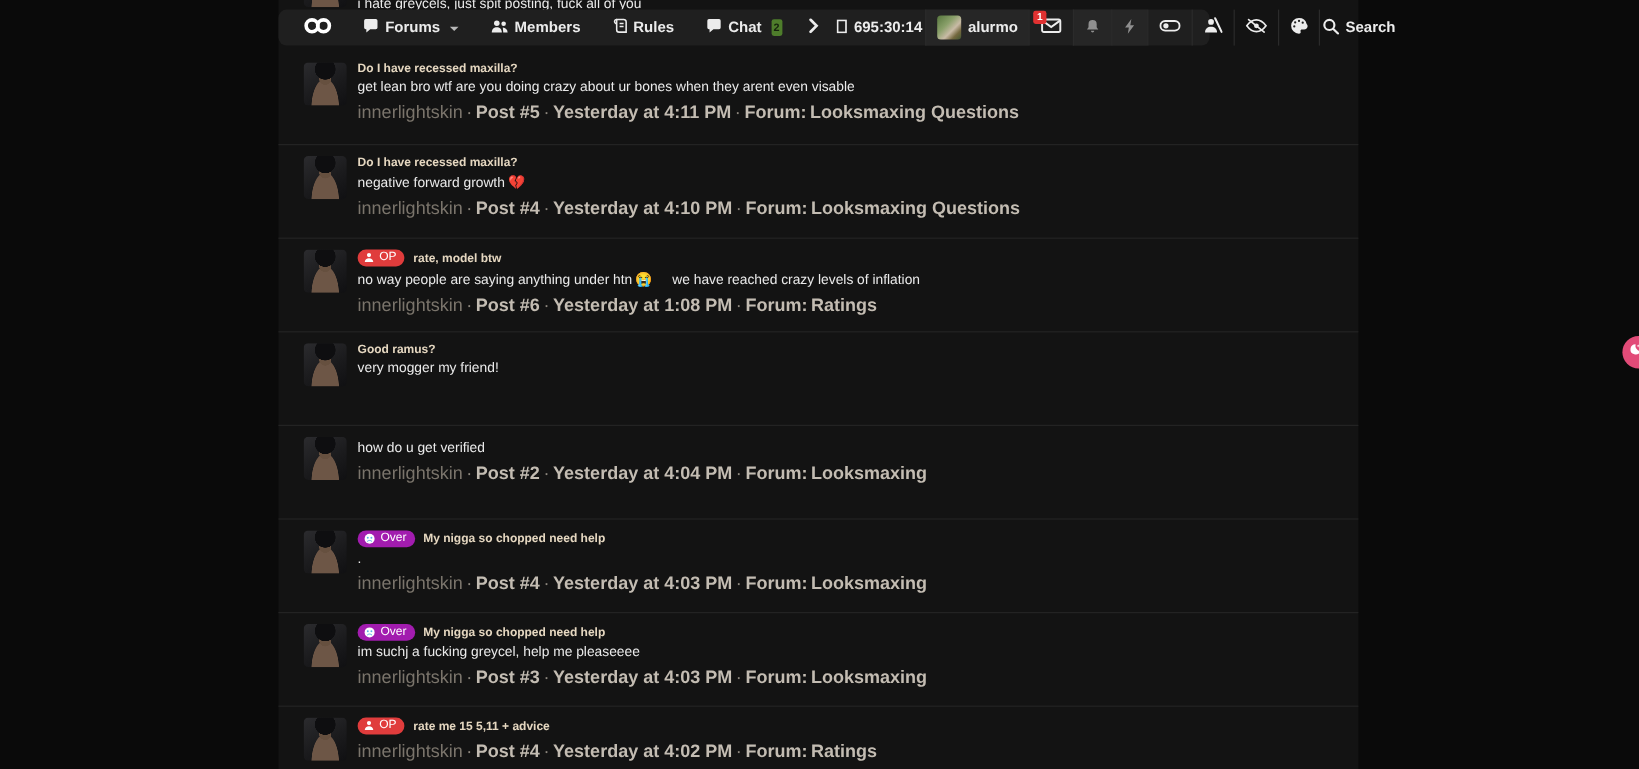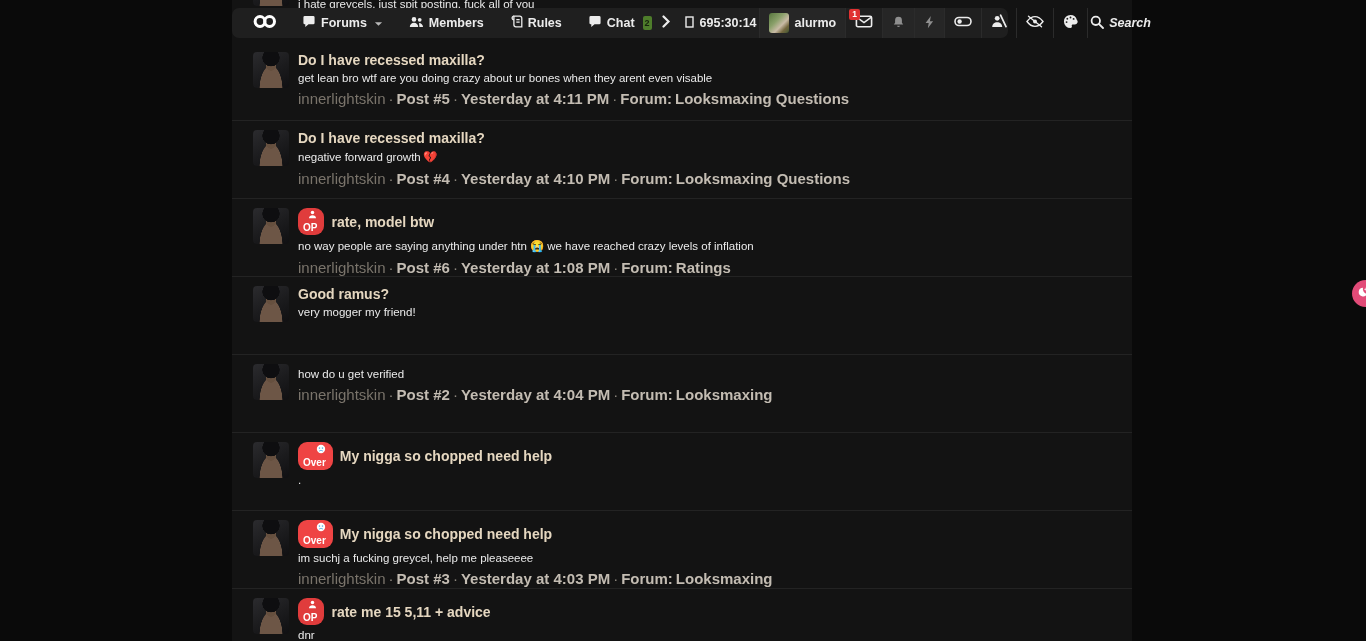--- a/index.html
+++ b/index.html
@@ -29,38 +29,38 @@
     border-left:1px solid #2b2b2b; cursor:pointer; }
   .nav-cell.lite { background:#262626; }
   .nav-cell.last { border-right:1px solid #2b2b2b; }
   .dim { color:#8f8f8f; }
   .nav-avatar { width:20px; height:20px; border-radius:3px;
     background:linear-gradient(135deg,#56763d 0%,#8aa06a 38%,#c9bba6 62%,#74683f 80%,#3f5530 100%); }
   .mail-wrap { position:relative; }
   .mail-badge { position:absolute; top:-6px; left:-6px; background:#e03131; color:#fff;
     font-size:8.5px; font-weight:700; padding:0 3px; height:11px; line-height:11px;
     border-radius:2px; }
-  .search { margin:0 0 0 2px; padding-right:16px;font-style:italic; }
+  .search { margin:0 0 0 2px; padding-right:16px; }
 
   
   .rows { position:absolute; top:38px; left:0; width:100%; padding-top:5px; }
   .row { position:relative; height:78px; border-bottom:1px solid #232323; padding:9px 16px 0 66px; }
   .avatar { width:36px; height:36px; border-radius:4px; overflow:hidden;
     background:
       radial-gradient(circle at 50% 16%, #0e0e10 0 24%, transparent 25%),
       radial-gradient(circle at 50% 38%, #66503f 0 17%, transparent 18%),
       radial-gradient(ellipse at 50% 105%, #6d5646 0 44%, transparent 46%),
       linear-gradient(150deg, #2b2b2e 0%, #1b1b1d 55%, #101012 100%); }
   .row .avatar { position:absolute; left:21px; top:9px; cursor:pointer; }
   .title-line { display:flex; align-items:center; gap:7px; }
-  .title { color:#e5d7c0; font-size:14px; font-weight:700; text-decoration:none; cursor:pointer; }
-  .badge { display:inline-flex; align-items:flex-end; gap:4px; color:#fff; font-size:10px;
-    font-weight:700; padding:2px 7px 2px 5px; border-radius:9px; line-height:1;flex-direction:column; }
+  .title { color:#e5d7c0; font-size:10px; font-weight:700; text-decoration:none; cursor:pointer; }
+  .badge { display:inline-flex; align-items:flex-start; gap:4px; color:#fff; font-size:10px;
+    font-weight:400; padding:2px 7px 2px 5px; border-radius:9px; line-height:1; }
   .badge[data-badge="op"] { background:#e03c3c; }
-  .badge[data-badge="over"] { background:#ef4444; }
+  .badge[data-badge="over"] { background:#a21caf; }
   .badge .ico { display:none; }
   .badge[data-badge="op"] .ico-person { display:block; }
   .badge[data-badge="over"] .ico-face { display:block; }
   .snippet { margin-top:4px; color:#eaeaea; font-size:11.5px; }
   .meta { margin-top:6px; font-size:15px; color:#c3bcb2; font-weight:600; }
   .m-user { color:#7a746b; font-weight:400; cursor:pointer; }
   .m-sep { margin:0 3px; color:#8d877e; font-weight:400; }
   .m-forum { margin-left:3px; cursor:pointer; }
 
   
@@ -118,21 +118,21 @@
       <span>
         <svg width="13" height="13" viewBox="0 0 14 14" fill="none" stroke="currentColor" stroke-width="1.4">
             <path d="M4.2 1.3h6.3a2.2 2.2 0 0 1 2.2 2.2v9.2H6.4a2.2 2.2 0 0 1-2.2-2.2z"></path>
             <path d="M4.2 1.3a1.9 1.9 0 0 0-1.9 1.9 1.9 1.9 0 0 0 1.9 1.9"></path>
             <path d="M6.8 5h3.6M6.8 7.6h3.6"></path>
           </svg>
       </span>
       <span>Rules</span>
     </div>
 
-    <div class="nav-item" style="margin-right:10px">
+    <div class="nav-item" style="margin-right:22px">
       <span>
         <svg width="14" height="13" viewBox="0 0 15 14">
             <path d="M1.5 2.5A1.5 1.5 0 0 1 3 1h9a1.5 1.5 0 0 1 1.5 1.5v6A1.5 1.5 0 0 1 12 10H7l-3.5 3v-3H3a1.5 1.5 0 0 1-1.5-1.5z" fill="currentColor"></path>
           </svg>
       </span>
       <span>Chat</span>
       <span class="chat-badge">2</span>
     </div>
 
     <div class="nav-item nav-expand">
@@ -265,21 +265,21 @@
       <span class="badge" data-badge="op">
         <svg class="ico ico-person" width="9" height="9" viewBox="0 0 12 12">
               <circle cx="6" cy="3.4" r="2.3" fill="#fff"></circle>
               <path d="M1.3 11c0-2.6 2.1-4.1 4.7-4.1s4.7 1.5 4.7 4.1z" fill="#fff"></path>
             </svg>
 
         <span>OP</span>
       </span>
       <a class="title">rate, model btw</a>
     </div>
-    <div class="snippet"><span>no way people are saying anything under htn</span><span class="emoji" style="margin-left:3px">😭</span><span style="margin-left:3px">we have reached crazy levels of inflation</span></div>
+    <div class="snippet"><span>no way people are saying anything under htn</span><span class="emoji" style="margin-left:3px">😭</span><span style="margin-left:16px">we have reached crazy levels of inflation</span></div>
     <div class="meta">
       <span class="m-user">innerlightskin</span><span class="m-sep">·</span><span>Post #6</span><span class="m-sep">·</span><span>Yesterday at 1:08 PM</span><span class="m-sep">·</span><span>Forum:</span><span class="m-forum">Ratings</span>
     </div>
   </div>
       <div class="row">
     <div class="avatar"></div>
     <div class="title-line">
 
       <a class="title">Good ramus?</a>
     </div>
@@ -301,20 +301,23 @@
               <circle cx="6" cy="6" r="5" fill="#fff"></circle>
               <circle cx="4.2" cy="4.9" r=".95" fill="#58b2e9"></circle>
               <circle cx="7.8" cy="4.9" r=".95" fill="#58b2e9"></circle>
               <path d="M3.9 8.4c1.3-1.1 2.9-1.1 4.2 0" stroke="#58b2e9" stroke-width="1" fill="none" stroke-linecap="round"></path>
             </svg>
         <span>Over</span>
       </span>
       <a class="title">My nigga so chopped need help</a>
     </div>
     <div class="snippet"><span>.</span></div>
+    <div class="meta">
+      <span class="m-user">innerlightskin</span><span class="m-sep">·</span><span>Post #4</span><span class="m-sep">·</span><span>Yesterday at 4:03 PM</span><span class="m-sep">·</span><span>Forum:</span><span class="m-forum">Looksmaxing</span>
+    </div>
   </div>
       <div class="row">
     <div class="avatar"></div>
     <div class="title-line">
       <span class="badge" data-badge="over">
 
         <svg class="ico ico-face" width="10" height="10" viewBox="0 0 12 12">
               <circle cx="6" cy="6" r="5" fill="#fff"></circle>
               <circle cx="4.2" cy="4.9" r=".95" fill="#58b2e9"></circle>
               <circle cx="7.8" cy="4.9" r=".95" fill="#58b2e9"></circle>
@@ -335,21 +338,20 @@
       <span class="badge" data-badge="op">
         <svg class="ico ico-person" width="9" height="9" viewBox="0 0 12 12">
               <circle cx="6" cy="3.4" r="2.3" fill="#fff"></circle>
               <path d="M1.3 11c0-2.6 2.1-4.1 4.7-4.1s4.7 1.5 4.7 4.1z" fill="#fff"></path>
             </svg>
 
         <span>OP</span>
       </span>
       <a class="title">rate me 15 5,11 + advice</a>
     </div>
-    <div class="snippet"><span>dnr</span></div>
     <div class="meta">
       <span class="m-user">innerlightskin</span><span class="m-sep">·</span><span>Post #4</span><span class="m-sep">·</span><span>Yesterday at 4:02 PM</span><span class="m-sep">·</span><span>Forum:</span><span class="m-forum">Ratings</span>
     </div>
   </div>
     </div>
 </div>
 
 <div class="float-btn">
   <span>
     <svg width="13" height="13" viewBox="0 0 14 14">

